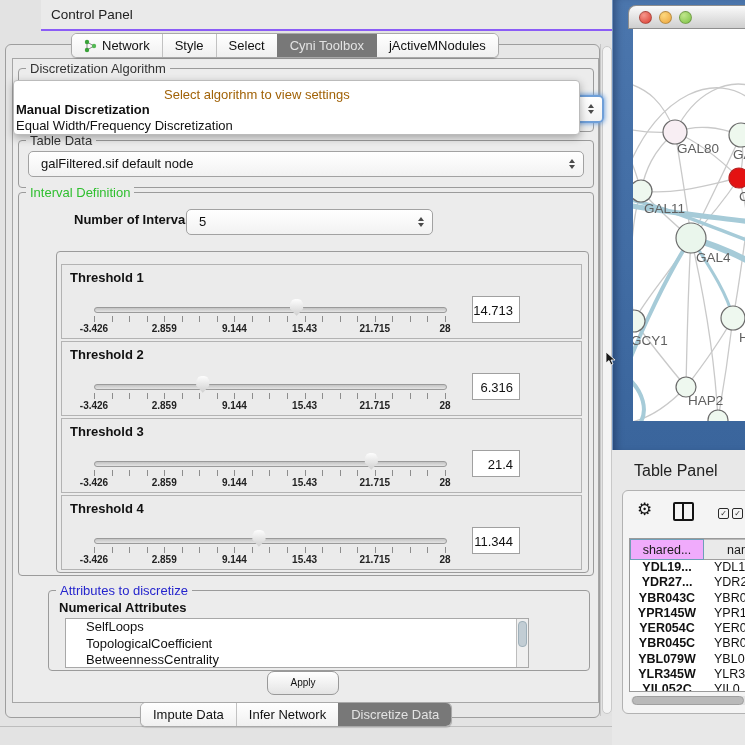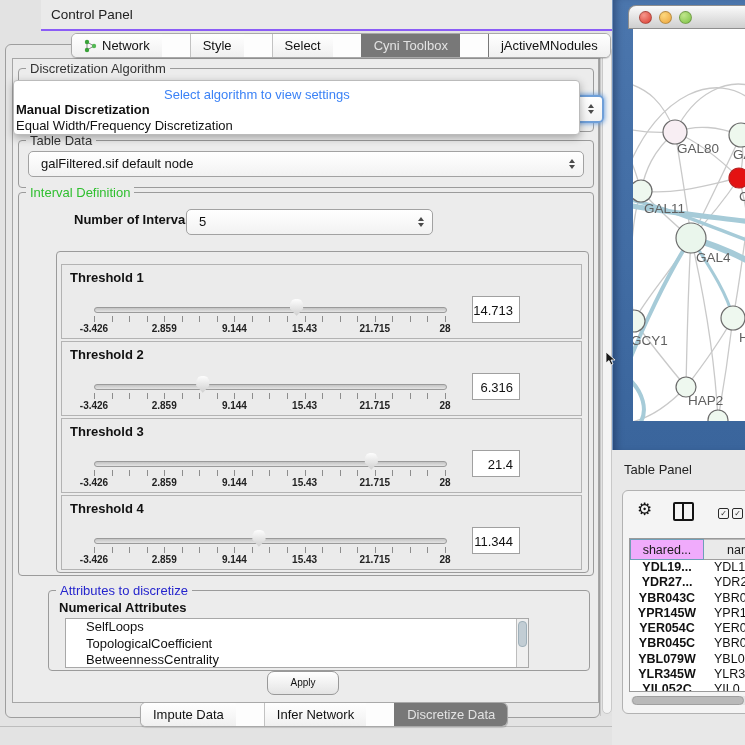--- a/index.html
+++ b/index.html
@@ -22,21 +22,21 @@
   #scroll-col .sthumb{position:absolute;left:1px;top:2px;width:8px;height:666px;background:#f4f4f4;
               border:1px solid #c9c9c9;border-radius:5px;}
 
   
   .tabbar{display:flex;background:#fdfdfd;border:1px solid #a9a9a9;border-radius:6px;overflow:hidden;
           box-shadow:0 1px 1px rgba(0,0,0,.15);z-index:6;}
   #tabbar-top{left:71px;top:33px;height:23px;}
   #tabbar-bottom{left:140px;top:702px;height:23px;}
   .tab{display:flex;align-items:center;gap:5px;padding:0 12px;font-size:13px;color:#111;
        background:linear-gradient(#ffffff,#f0f0f0);white-space:nowrap;}
-  .tab + .tab{border-left:1px solid #c2c2c2;margin-left:28px;}
+  .tab + .tab{border-left:1px solid #c2c2c2;}
   .tab.selected{background:#787878;color:#e3e3e3;border-left-color:#787878;}
   .tab.selected + .tab{border-left-color:#787878;}
 
   
   .group{position:absolute;border:1px solid #9b9b9b;border-radius:4px;}
   .gtitle{position:absolute;left:7px;top:-8px;background:#ececec;padding:0 4px;font-size:13px;line-height:15px;}
   .gtitle.green{color:#2fbf2f;}
   .gtitle.blue{color:#2525cd;}
   .gtitle.plain{color:#333;}
 
@@ -48,21 +48,21 @@
   .spinner .up{width:0;height:0;border-left:3.5px solid transparent;border-right:3.5px solid transparent;
                border-bottom:4.5px solid #4a4a4a;}
   .spinner .down{width:0;height:0;border-left:3.5px solid transparent;border-right:3.5px solid transparent;
                border-top:4.5px solid #4a4a4a;}
   #combo-alg{left:28px;top:95px;width:560px;height:24px;border:2px solid #6f9fd8;
              box-shadow:0 0 4px 1px rgba(100,155,220,.85);z-index:1;}
 
   
   #popup{left:13px;top:80px;width:565px;height:53px;background:#ffffff;border:1px solid #bbbbbb;
          border-radius:4px;box-shadow:0 3px 9px rgba(0,0,0,.3);z-index:10;}
-  #popup .ph{position:absolute;left:150px;top:6px;font-size:13px;color:#3b82f6;}
+  #popup .ph{position:absolute;left:150px;top:6px;font-size:13px;color:#a16207;}
   #popup .item{position:absolute;left:2px;font-size:13px;color:#111;white-space:nowrap;}
   #popup .item.bold{font-weight:bold;}
 
   
   #thresh-stack{position:absolute;left:4px;top:12px;width:523px;}
   .trow{position:relative;width:521px;height:75px;background:#ebebeb;border:1px solid #b3b3b3;
         margin-bottom:2px;box-sizing:border-box;}
   .t-label{position:absolute;left:8px;top:5px;font-size:13px;font-weight:bold;color:#111;}
   .t-slider{position:absolute;left:32px;top:34px;width:351px;height:36px;}
   .t-track{position:absolute;left:0;top:8px;width:100%;height:4px;border:1px solid #9a9a9a;border-radius:3px;
@@ -103,21 +103,21 @@
               background:linear-gradient(#fafafa,#cfcfcf);border:1px solid #8e8e8e;border-right:none;
               display:flex;align-items:center;padding-left:10px;gap:7px;box-sizing:border-box;}
   .tl{width:13px;height:13px;border-radius:50%;border:1px solid rgba(0,0,0,.25);box-sizing:border-box;}
   .tl.red{background:radial-gradient(circle at 35% 30%,#f5978c,#da3c30);}
   .tl.yellow{background:radial-gradient(circle at 35% 30%,#fcd87e,#eda43c);}
   .tl.green{background:radial-gradient(circle at 35% 30%,#c0e68c,#7cc244);}
   #net-canvas{left:20px;top:29px;width:113px;height:392px;background:#fff;overflow:hidden;}
 
   
   #table-region{left:612px;top:450px;width:133px;height:295px;background:#e8e8e8;}
-  #tp-title{left:12px;top:12px;font-size:13px;color:#222;}
+  #tp-title{left:22px;top:12px;font-size:16px;color:#222;}
   #tp-panel{left:10px;top:40px;width:128px;height:222px;background:#f4f4f4;border:1px solid #b2b2b2;
             border-radius:6px 0 0 6px;}
   #gear-icon{left:14px;top:8px;font-size:17px;color:#141414;font-family:"DejaVu Sans",sans-serif;}
   #cols-icon{left:50px;top:11px;width:17px;height:15px;border:2px solid #131313;border-radius:2px;}
   #cols-icon .mid{position:absolute;left:7px;top:0;width:2px;height:100%;background:#131313;}
   .cb{position:absolute;width:9px;height:9px;border:1.5px solid #2a2a2a;border-radius:2px;
       font-size:8px;font-weight:bold;line-height:9px;text-align:center;color:#2a2a2a;}
   #cb1{left:95px;top:17px;} #cb2{left:109px;top:17px;}
   #tp-table{position:absolute;left:6px;top:47px;width:130px;height:152px;background:#fff;
             border:1px solid #9a9a9a;overflow:hidden;}

